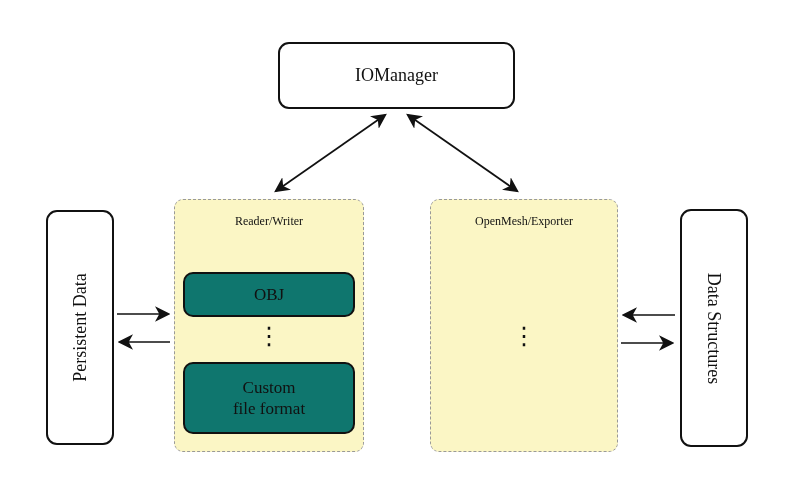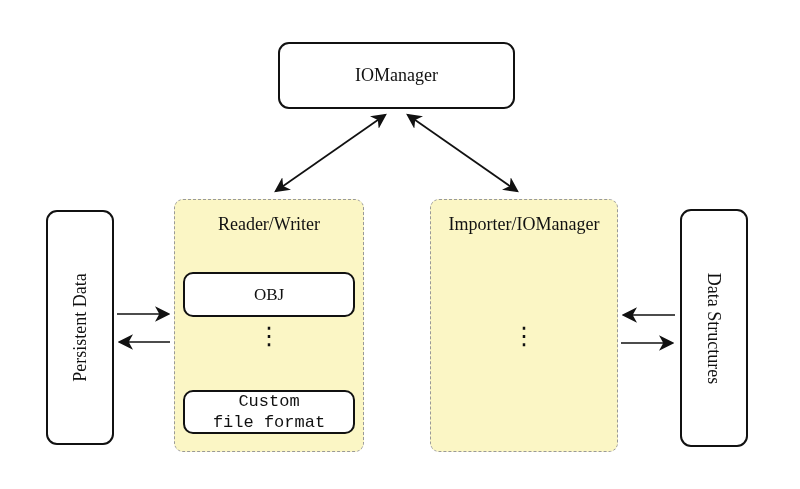--- a/index.html
+++ b/index.html
@@ -35,36 +35,36 @@
     top:199px;height:253px;
     background:#fbf6c5;
     border:1.5px dashed #999;
     border-radius:9px;
     box-sizing:border-box;
   }
   .group-reader{left:174px;width:190px;}
   .group-importer{left:430px;width:188px;}
   .group-title{
     position:absolute;top:14px;left:0;right:0;
-    text-align:center;font-size:18px;white-space:nowrap;
+    text-align:center;font-size:12px;white-space:nowrap;
   }
   .inner-box{
     position:absolute;left:8px;right:8px;
-    background:#ffffff;
+    background:#0f766e;
     border:2.6px solid #111;
     border-radius:10px;
     display:flex;align-items:center;justify-content:center;
     text-align:center;
     font-size:17px;
     line-height:1.25;
     white-space:pre-line;
     box-sizing:border-box;
   }
   .inner-top{top:72px;height:45px;}
-  .inner-bottom{top:190px;height:44px;font-family:Liberation Mono, monospace;}
+  .inner-bottom{top:162px;height:72px;}
   .dots{
     position:absolute;top:124px;left:0;right:0;
     text-align:center;font-size:24px;line-height:1;
     color:#111;
   }
 </style>
 </head>
 <body>
 
 <div class="canvas">
@@ -89,21 +89,21 @@
 
   <div class="group group-reader">
     <div class="group-title">Reader/Writer</div>
     <div class="inner-box inner-top">OBJ</div>
     <div class="dots">⋮</div>
     <div class="inner-box inner-bottom">Custom
 file format</div>
   </div>
 
   <div class="group group-importer">
-    <div class="group-title">Importer/IOManager</div>
+    <div class="group-title">OpenMesh/Exporter</div>
     <div class="dots">⋮</div>
   </div>
 
   <div class="node side-box side-left">
     <span class="rot-ccw">Persistent Data</span>
   </div>
 
   <div class="node side-box side-right">
     <span class="rot-cw">Data Structures</span>
   </div>

